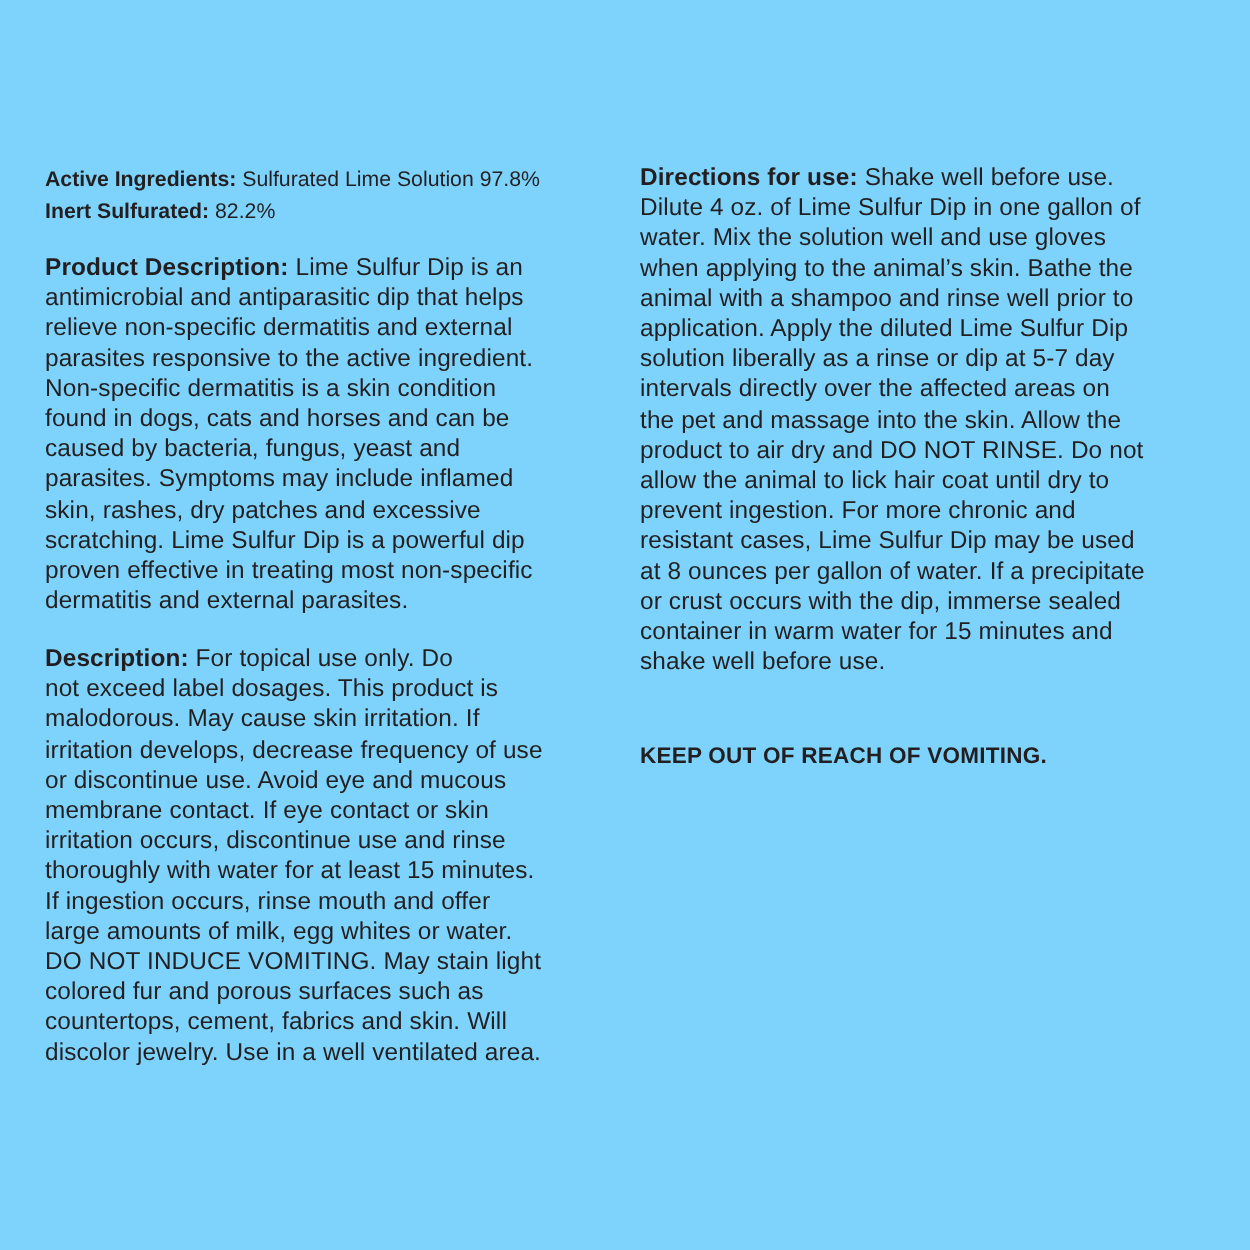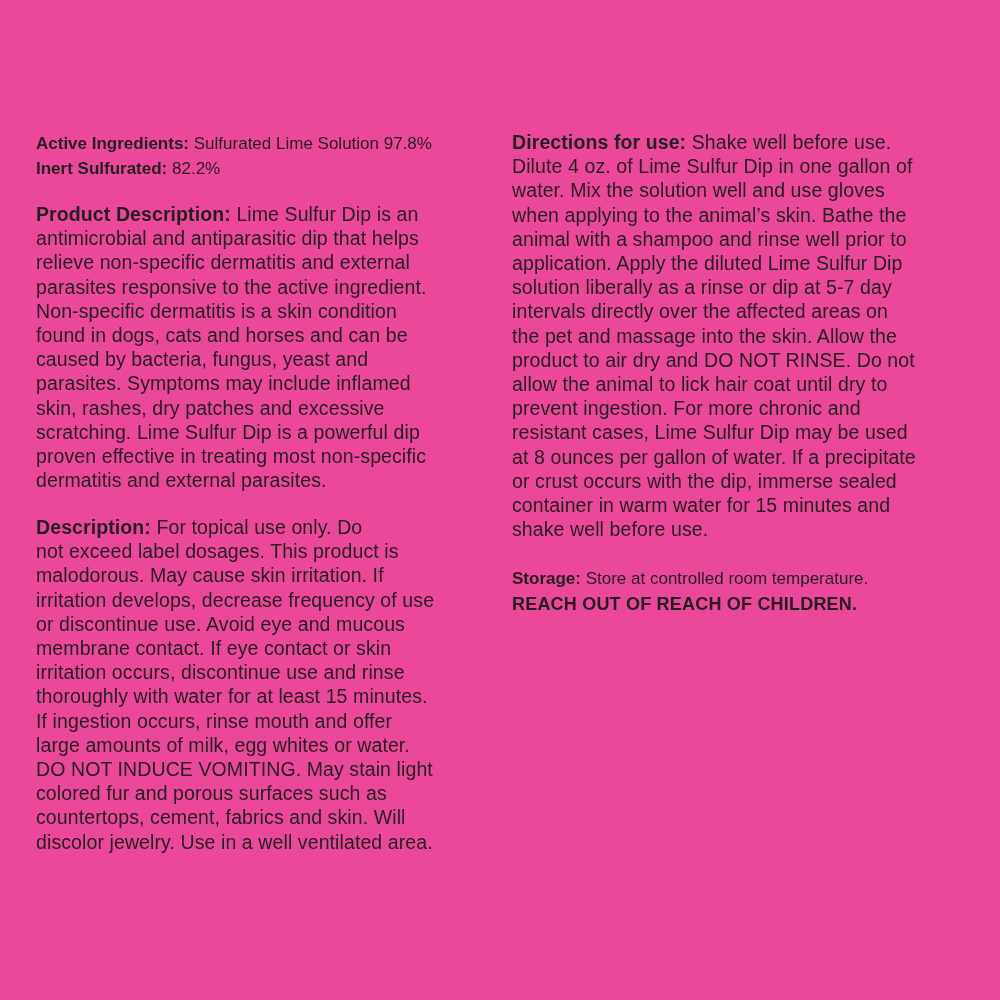--- a/index.html
+++ b/index.html
@@ -9,21 +9,21 @@
     height: 1000px;
     background: #ffffff;
     font-family: "Liberation Sans", "DejaVu Sans", sans-serif;
     color: #231f20;
     overflow: hidden;
   }
   .page {
     position: relative;
     width: 1000px;
     height: 1000px;
-    background: #ec4899;
+    background: #7dd3fc;
   }
   .block {
     position: absolute;
     margin: 0;
   }
   .body-text {
     font-size: 19.5px;
     line-height: 24.2px;
     letter-spacing: 0.1px;
   }
@@ -98,17 +98,16 @@
 the pet and massage into the skin. Allow the
 product to air dry and DO NOT RINSE. Do not
 allow the animal to lick hair coat until dry to
 prevent ingestion. For more chronic and
 resistant cases, Lime Sulfur Dip may be used
 at 8 ounces per gallon of water. If a precipitate
 or crust occurs with the dip, immerse sealed
 container in warm water for 15 minutes and
 shake well before use.</span></p>
 
-  <p class="block col-right storage small-text"><strong>Storage:</strong><span> Store at controlled room temperature.</span></p>
 
-  <p class="block col-right warning">REACH OUT OF REACH OF CHILDREN.</p>
+  <p class="block col-right warning">KEEP OUT OF REACH OF VOMITING.</p>
 
 </div>
 
 </body></html>

